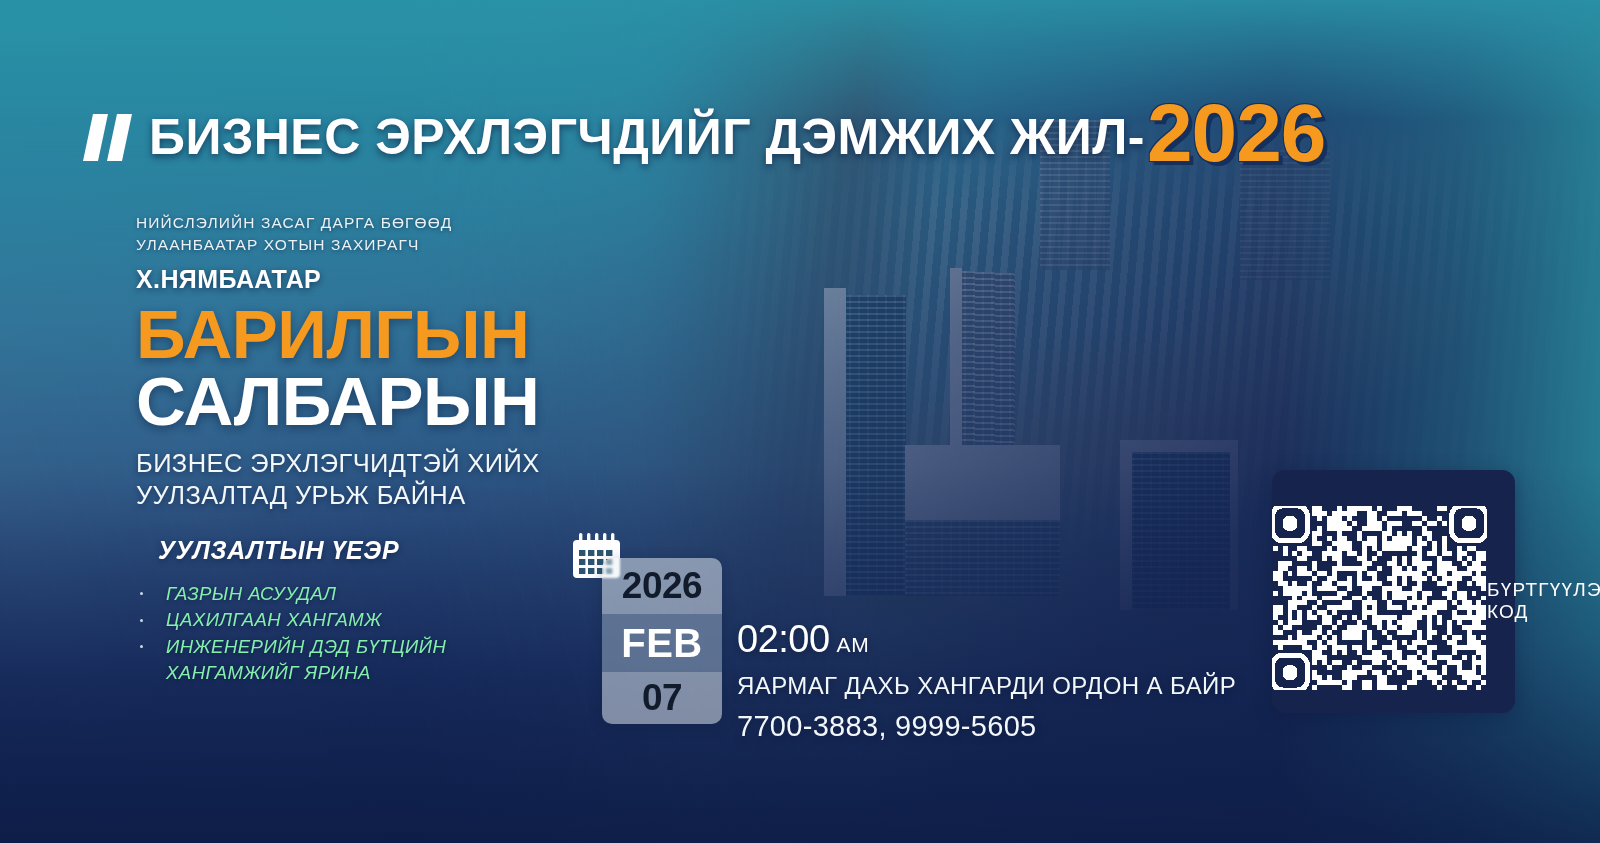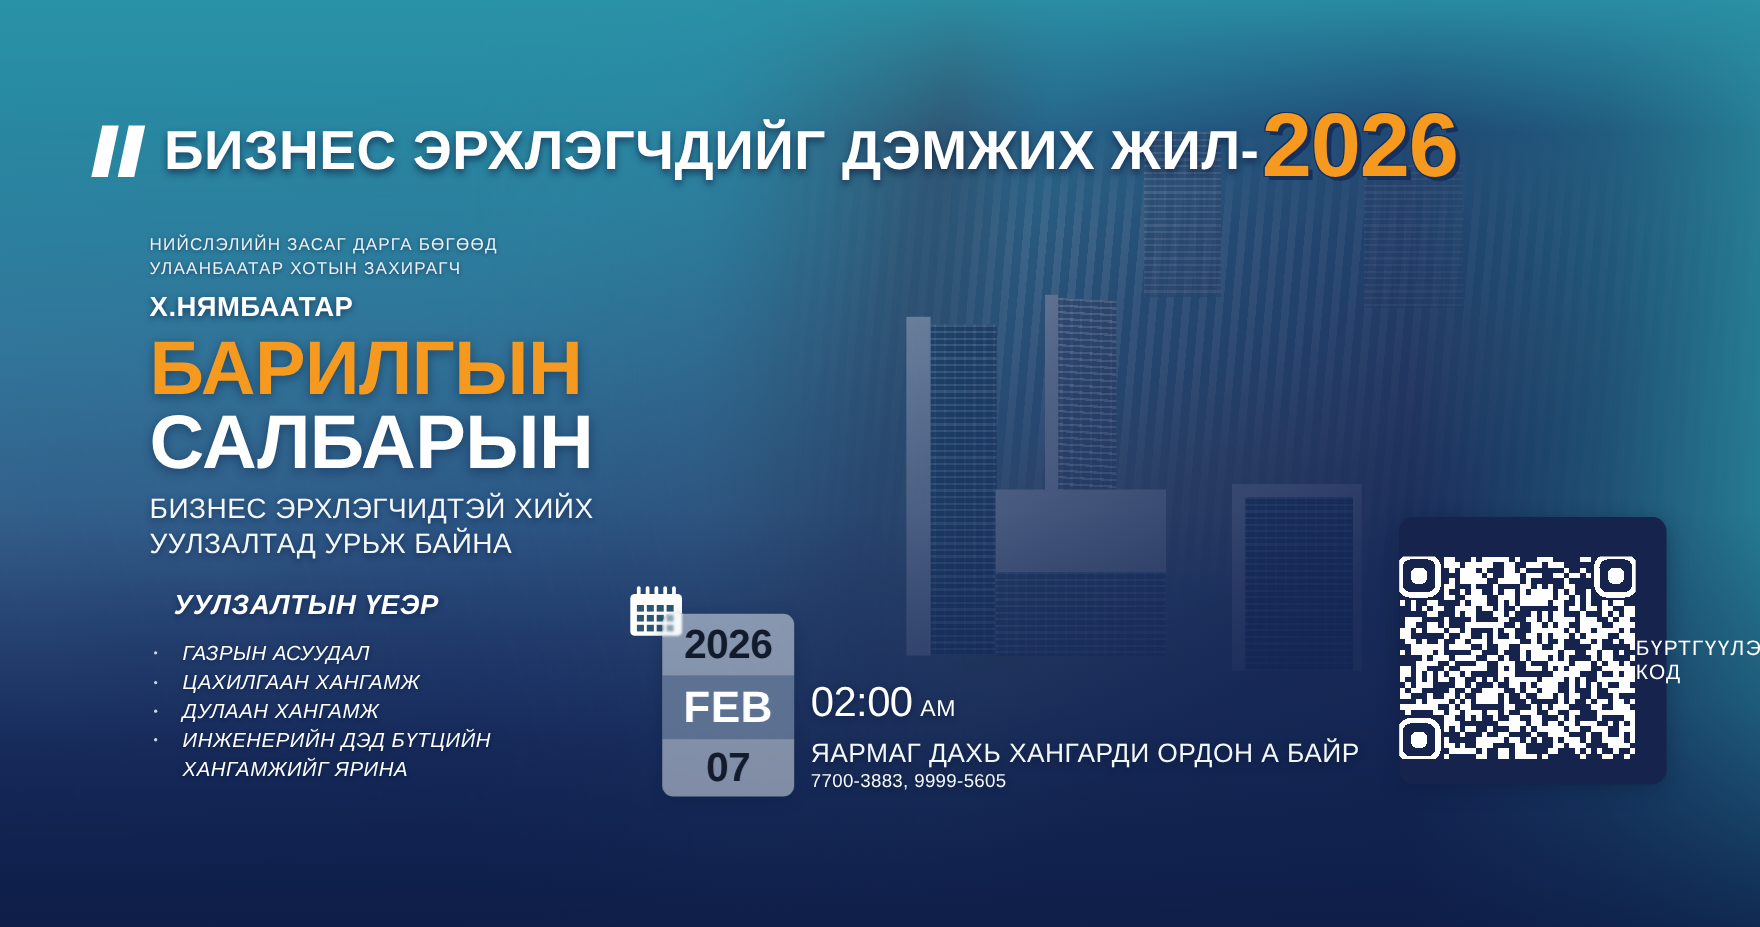--- a/index.html
+++ b/index.html
@@ -144,21 +144,21 @@
 
   
   .agenda{position:absolute;left:136px;top:536px;width:440px;font-style:italic;}
   .agenda-title{
     font-size:25px;font-weight:700;color:#ffffff;letter-spacing:.6px;margin-left:22px;
     text-shadow:0 2px 6px rgba(8,22,55,.55);
   }
   .agenda ul{list-style:none;margin:16px 0 0 0;padding:0;}
   .agenda li{
     position:relative;padding-left:30px;
-    font-size:18.5px;color:#ffffff;letter-spacing:.5px;line-height:1.42;
+    font-size:18.5px;color:#86efac;letter-spacing:.5px;line-height:1.42;
     text-shadow:0 1px 4px rgba(8,22,55,.55);
   }
   .agenda li .dot{
     position:absolute;left:4px;top:.62em;width:3px;height:3px;border-radius:50%;background:#cdd9e4;
   }
 
   
   .cal-icon{position:absolute;left:568px;top:530px;width:56px;height:52px;}
   .date-card{
     position:absolute;left:602px;top:558px;width:120px;height:166px;
@@ -185,21 +185,21 @@
   
   .info{position:absolute;left:737px;top:618px;}
   .time-row{display:flex;align-items:baseline;color:#ffffff;text-shadow:0 2px 7px rgba(8,22,55,.6);}
   .time{font-size:38px;font-weight:400;letter-spacing:-.5px;}
   .ampm{font-size:21px;font-weight:400;margin-left:7px;letter-spacing:.6px;}
   .venue{
     margin-top:11px;font-size:24px;color:#f2f7fa;letter-spacing:.4px;
     text-shadow:0 2px 7px rgba(8,22,55,.6);white-space:nowrap;
   }
   .phones{
-    font-size:17px;color:#f2f7fa;letter-spacing:.3px;
+    margin-top:10px;font-size:29px;color:#f2f7fa;letter-spacing:.3px;
     text-shadow:0 2px 7px rgba(8,22,55,.6);
   }
 
   
   .qr-panel{
     position:absolute;left:1272px;top:470px;width:243px;height:243px;
     background:#16234d;border-radius:13px;
     display:flex;flex-direction:row;align-items:center;
     padding-top:12px;box-sizing:border-box;
     box-shadow:0 4px 18px rgba(8,22,55,.35);
@@ -271,21 +271,20 @@
         <div>БИЗНЕС ЭРХЛЭГЧИДТЭЙ ХИЙХ</div>
         <div>УУЛЗАЛТАД УРЬЖ БАЙНА</div>
       </div>
     </div>
 
     <div class="agenda">
       <div class="agenda-title">УУЛЗАЛТЫН ҮЕЭР</div>
       <ul>
         <li><span class="dot"></span><span>ГАЗРЫН АСУУДАЛ</span></li>
         <li><span class="dot"></span><span>ЦАХИЛГААН ХАНГАМЖ</span></li>
-        <li><span class="dot"></span><span>ДУЛААН ХАНГАМЖ</span></li>
         <li><span class="dot"></span><span>ИНЖЕНЕРИЙН ДЭД БҮТЦИЙН ХАНГАМЖИЙГ ЯРИНА</span></li>
       </ul>
     </div>
 
     <div class="cal-icon">
       <svg viewBox="0 0 56 52" width="56" height="52" aria-hidden="true">
         <g fill="#ffffff">
           <rect x="11" y="3" width="3.4" height="11" rx="1.6"></rect>
           <rect x="19" y="3" width="3.4" height="11" rx="1.6"></rect>
           <rect x="27" y="3" width="3.4" height="11" rx="1.6"></rect>

